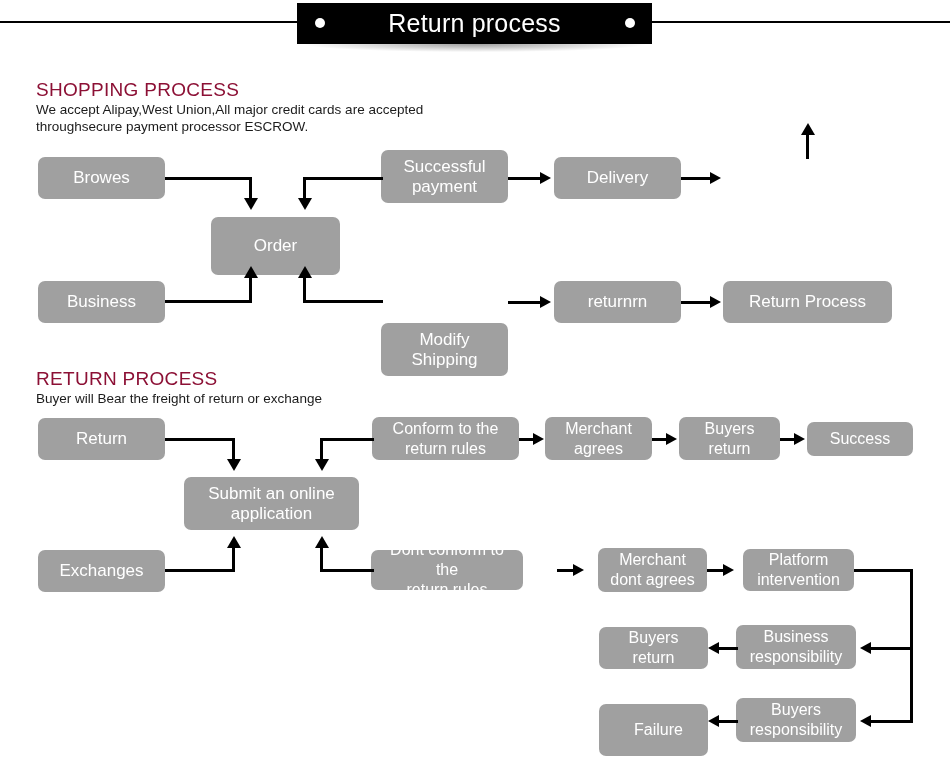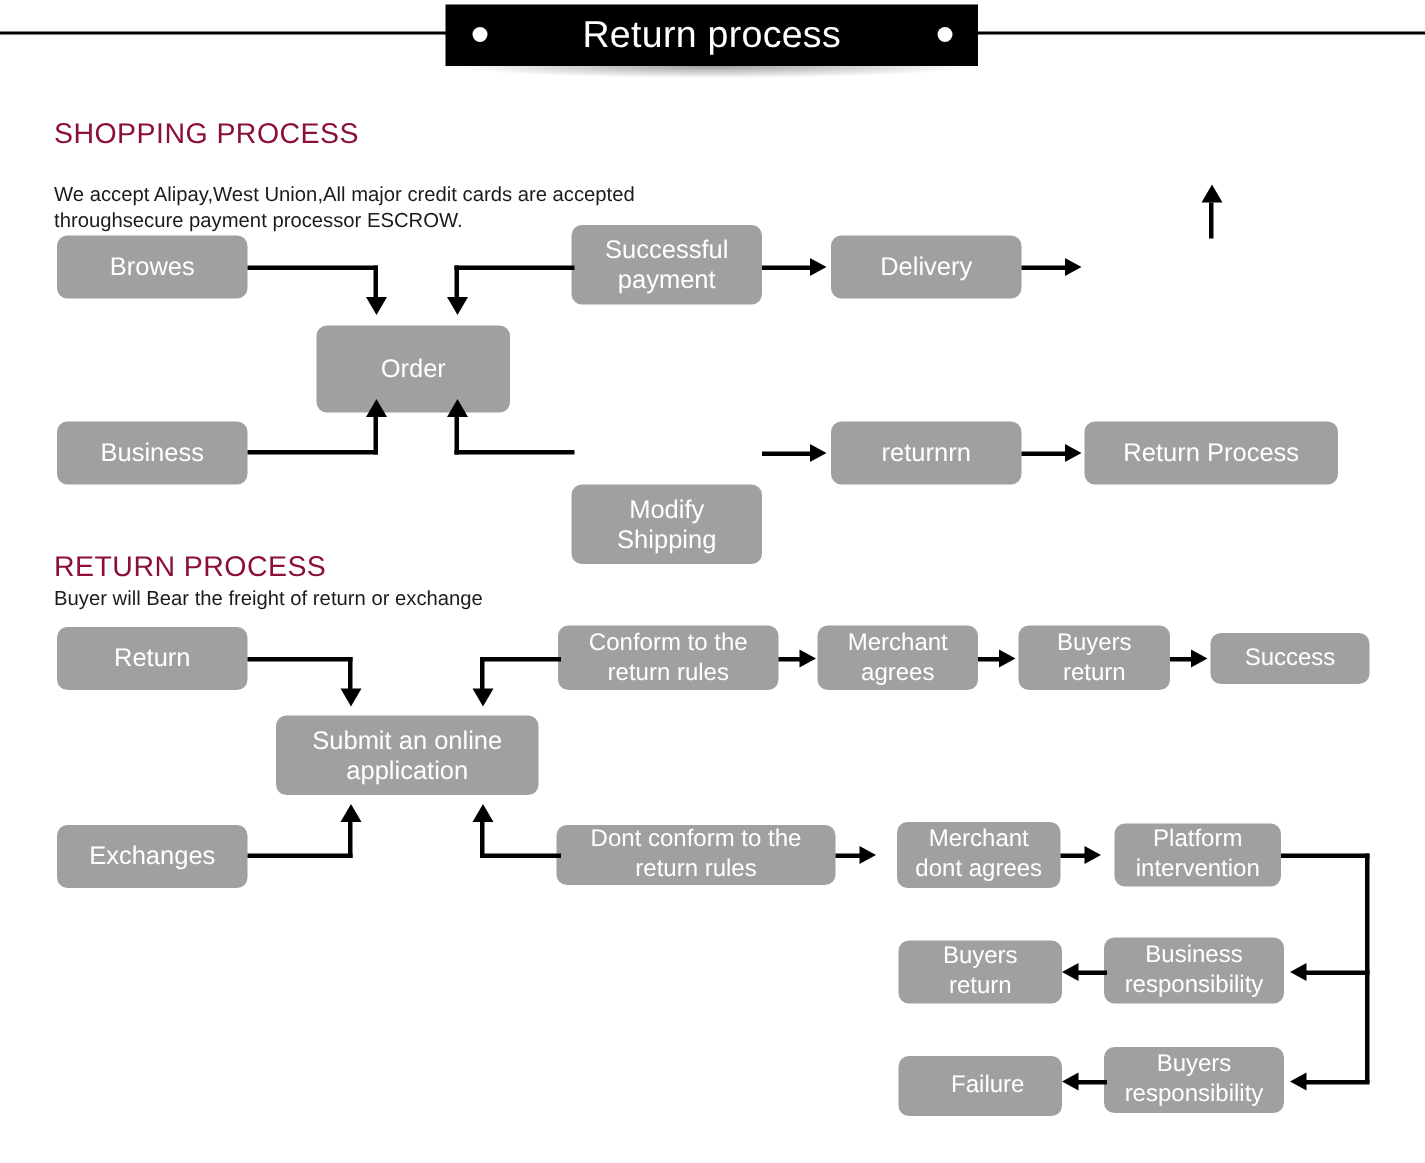--- a/index.html
+++ b/index.html
@@ -143,21 +143,21 @@
 <div id="page">
 
   <div class="hdr-rule"></div>
   <div class="hdr-plate"></div>
   <div class="hdr-shadow"></div>
   <div class="hdr-dot left"></div>
   <div class="hdr-dot right"></div>
   <div class="hdr-title">Return process</div>
 
   <div class="sec-title" style="left:36px; top:79px;">SHOPPING PROCESS</div>
-  <div class="sec-sub" style="left:36px; top:101px; width:520px;margin-top:20px;">We accept Alipay,West Union,All major credit cards are accepted
+  <div class="sec-sub" style="left:36px; top:101px; width:520px;">We accept Alipay,West Union,All major credit cards are accepted
 throughsecure payment processor ESCROW.</div>
 
   <div class="box" style="left:381px; top:150px; width:127px; height:53px;">Successful
 payment</div>
   <div class="box" style="left:38px;  top:157px; width:127px; height:42px;">Browes</div>
   <div class="box" style="left:554px; top:157px; width:127px; height:42px;">Delivery</div>
 
   <div class="box" style="left:211px; top:217px; width:129px; height:58px;">Order</div>
 
   <div class="box" style="left:38px;  top:281px; width:127px; height:42px;">Business</div>
@@ -206,33 +206,33 @@
   <div class="box" style="left:545px; top:417px; width:107px; height:43px; font-size:16px;">Merchant
 agrees</div>
   <div class="box" style="left:679px; top:417px; width:101px; height:43px; font-size:16px;">Buyers
 return</div>
   <div class="box" style="left:807px; top:422px; width:106px; height:34px; font-size:16px;">Success</div>
 
   <div class="box" style="left:38px;  top:550px; width:127px; height:42px;">Exchanges</div>
 
   <div class="box" style="left:184px; top:477px; width:175px; height:53px;">Submit an online
 application</div>
-  <div class="box" style="left:371px; top:550px; width:186px; height:40px; font-size:16px;">Dont conform to the
+  <div class="box" style="left:371px; top:550px; width:152px; height:40px; font-size:16px;">Dont conform to the
 return rules</div>
   <div class="box" style="left:598px; top:548px; width:109px; height:44px; font-size:16px;">Merchant
 dont agrees</div>
   <div class="box" style="left:743px; top:549px; width:111px; height:42px; font-size:16px;">Platform
 intervention</div>
 
   <div class="box" style="left:599px; top:627px; width:109px; height:42px; font-size:16px;">Buyers
 return</div>
   <div class="box" style="left:736px; top:625px; width:120px; height:44px; font-size:16px;">Business
 responsibility</div>
 
-  <div class="box" style="left:599px; top:704px; width:109px; height:40px; font-size:16px;padding-left:16px;">Failure</div>
+  <div class="box" style="left:599px; top:704px; width:109px; height:52px; font-size:16px;padding-left:16px;">Failure</div>
   <div class="box" style="left:736px; top:698px; width:120px; height:44px; font-size:16px;">Buyers
 responsibility</div>
 
   <div class="ln h" style="left:165px; top:438px; width:70px;"></div>
   <div class="ln v" style="left:232px; top:438px; height:23px;"></div>
   <div class="arw down" style="left:227px; top:459px;"></div>
 
   <div class="ln h" style="left:320px; top:438px; width:54px;"></div>
   <div class="ln v" style="left:320px; top:438px; height:23px;"></div>
   <div class="arw down" style="left:315px; top:459px;"></div>

